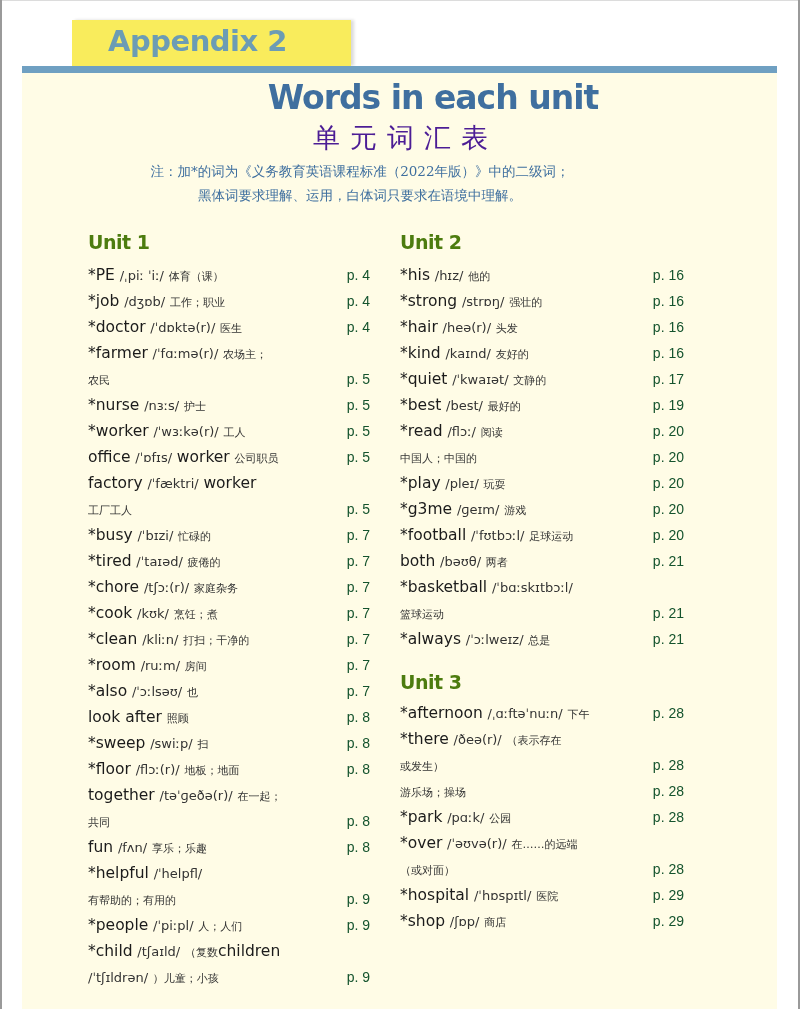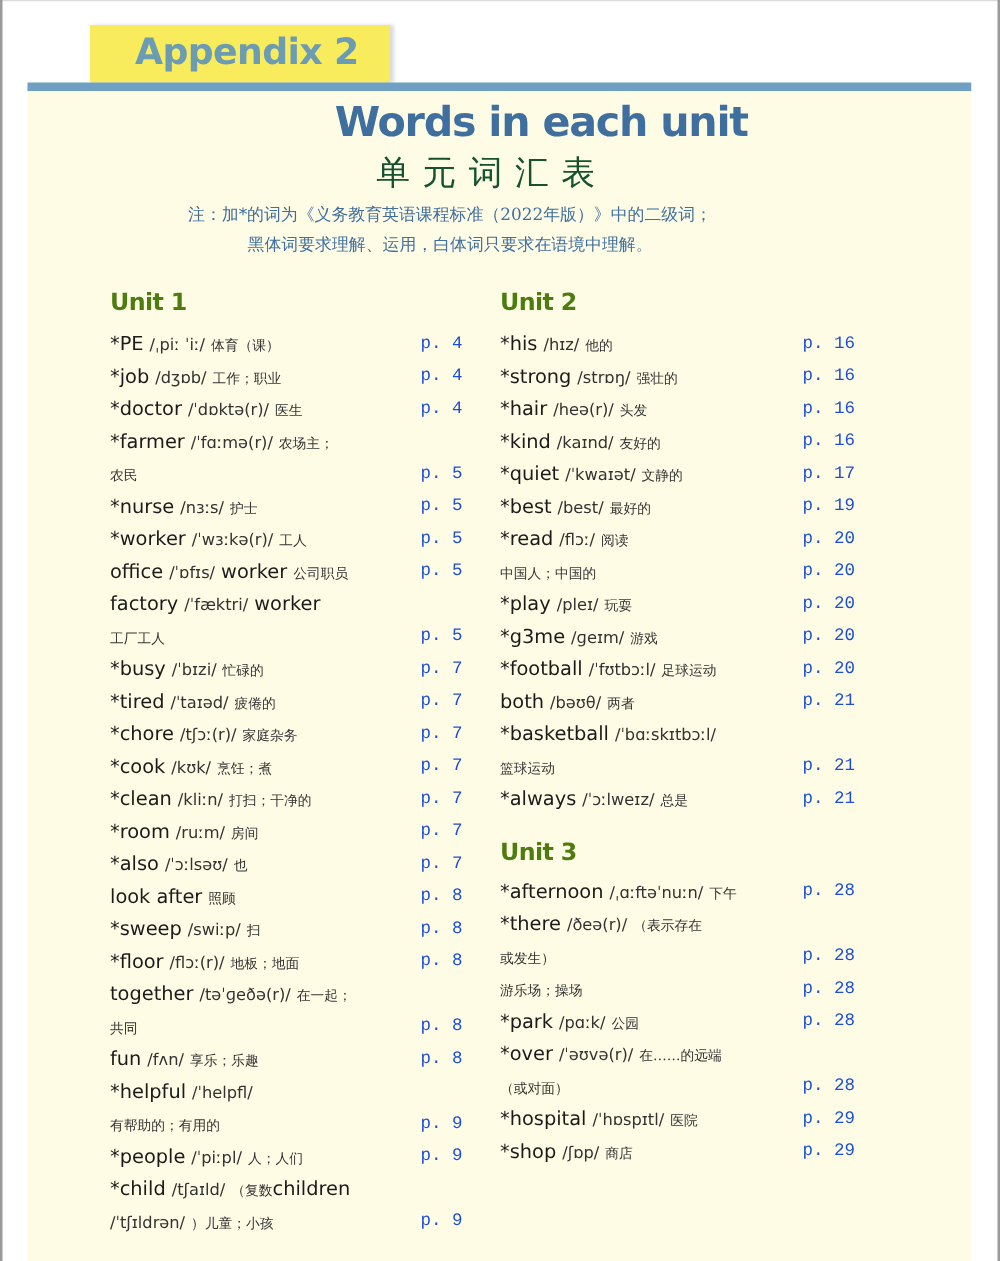--- a/index.html
+++ b/index.html
@@ -6,21 +6,21 @@
   body {
     width: 800px; height: 1009px; overflow: hidden;
     background: #ffffff; position: relative;
     font-family: "DejaVu Sans", sans-serif;
   }
   .edge-left { position: absolute; left: 0; top: 0; width: 2px; height: 1009px; background: #9a9a9a; }
   .edge-right { position: absolute; right: 0; top: 0; width: 2px; height: 1009px; background: #9a9a9a; }
   .edge-top { position: absolute; left: 0; top: 0; width: 800px; height: 1px; background: #dcdcdc; }
 
   .tab {
-    position: absolute; left: 72px; top: 20px; width: 240px; height: 46px;
+    position: absolute; left: 72px; top: 20px; width: 279px; height: 46px;
     background: #f9ec5c;
     box-shadow: 3px 0 3px rgba(0,0,0,0.15);
   }
   .tab-text {
     position: absolute; left: 36px; top: 4px;
     font-family: "DejaVu Sans", sans-serif; font-weight: bold;
     font-size: 29px; color: #6c9cb4; letter-spacing: -0.5px;
   }
   .bar {
     position: absolute; left: 22px; top: 66px; width: 755px; height: 7px;
@@ -29,23 +29,23 @@
   .panel {
     position: absolute; left: 22px; top: 73px; width: 755px; height: 936px;
     background: #fffce6;
   }
   .title {
     position: absolute; left: 0; width: 800px; top: 78px; text-align: center;
     font-family: "DejaVu Sans", sans-serif; font-weight: bold;
     font-size: 33px; color: #3f6f9f; letter-spacing: -1px; padding-left: 33px;
   }
   .subtitle {
-    position: absolute; left: 0; width: 787px; top: 120px; text-align: center;
+    position: absolute; left: 12px; width: 787px; top: 120px; text-align: center;
     font-family: "DejaVu Serif", serif;
-    font-size: 27px; color: #14532d; letter-spacing: 10px;
+    font-size: 27px; color: #4c1d95; letter-spacing: 10px;
   }
   .note {
     position: absolute; left: 0; width: 720px; text-align: center;
     font-family: "DejaVu Serif", serif; font-size: 13.5px; color: #3f6f9f;
   }
   .note.l1 { top: 163px; }
   .note.l2 { top: 187px; }
 
   .col { position: absolute; }
   .col.c1 { left: 88px; top: 228px; width: 282px; }
@@ -58,21 +58,21 @@
   .unit-heading.spaced { margin-top: 16px; height: 32px; }
   .row {
     position: relative; height: 26px; line-height: 26px; white-space: nowrap;
     color: #1c1c1c; font-size: 15px;
   }
   .row .w { font-family: "DejaVu Sans", sans-serif; font-size: 15.5px; color: #1b1b1b; }
   .row .ph { font-family: "DejaVu Sans", sans-serif; font-size: 13px; color: #333; }
   .row .zh { font-family: "DejaVu Serif", serif; font-size: 11px; color: #333; }
   .row .pg {
     position: absolute; right: 0; top: 0;
-    font-family: Liberation Mono, monospace; font-size: 14px; color: #1d4ed8;
+    font-family: Liberation Sans, sans-serif; font-size: 14px; color: #14532d;
   }
 </style>
 </head>
 <body>
 
 <div class="edge-top"></div>
 <div class="edge-left"></div>
 <div class="edge-right"></div>
 
 <div class="tab">

